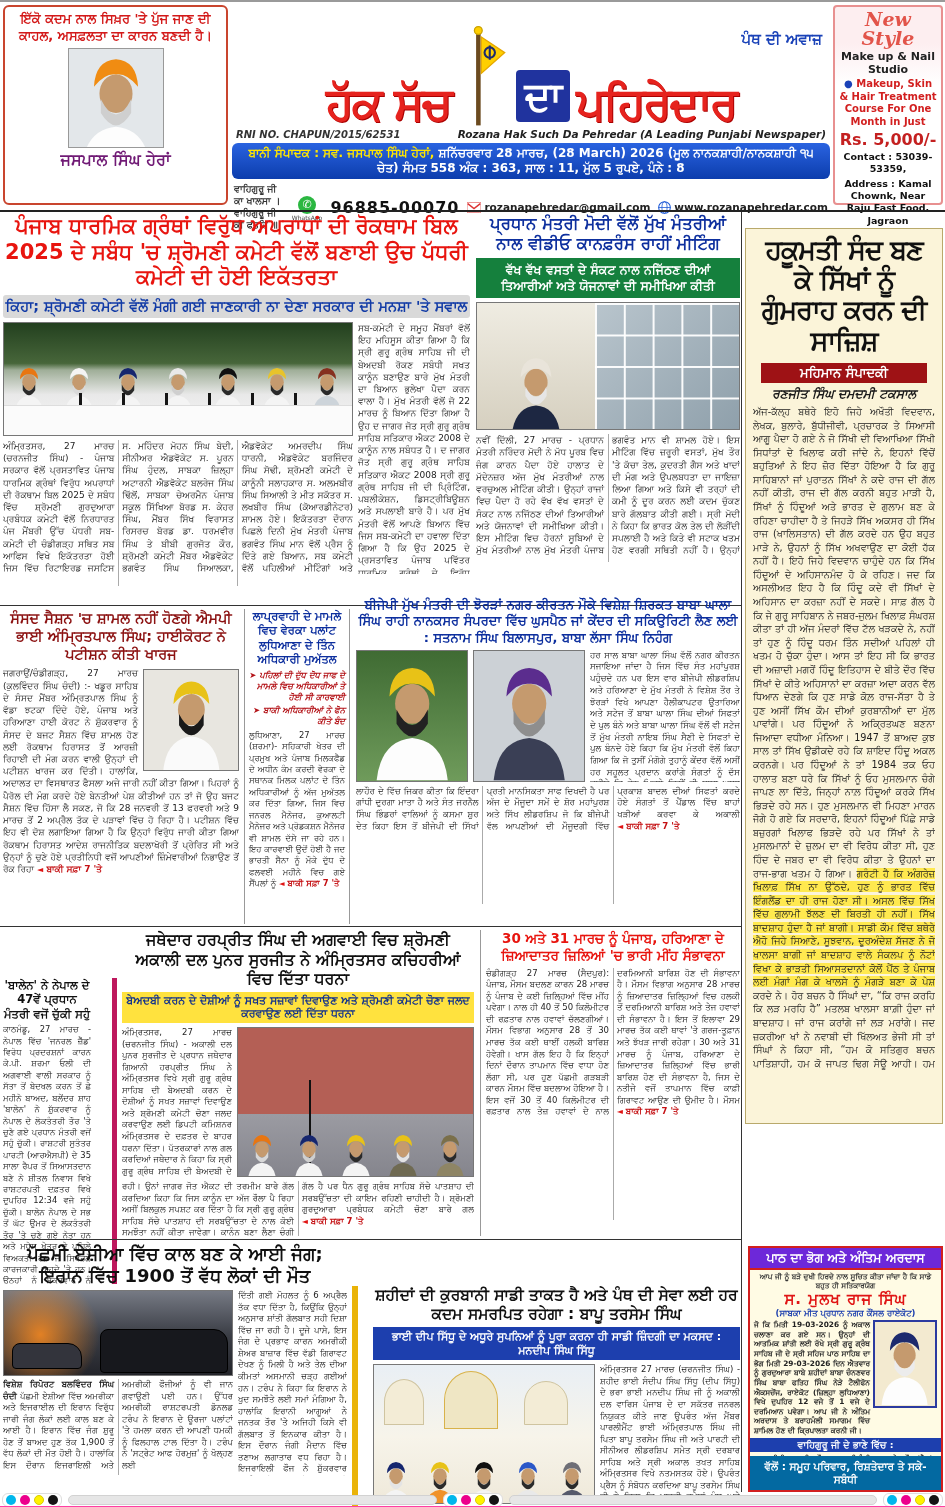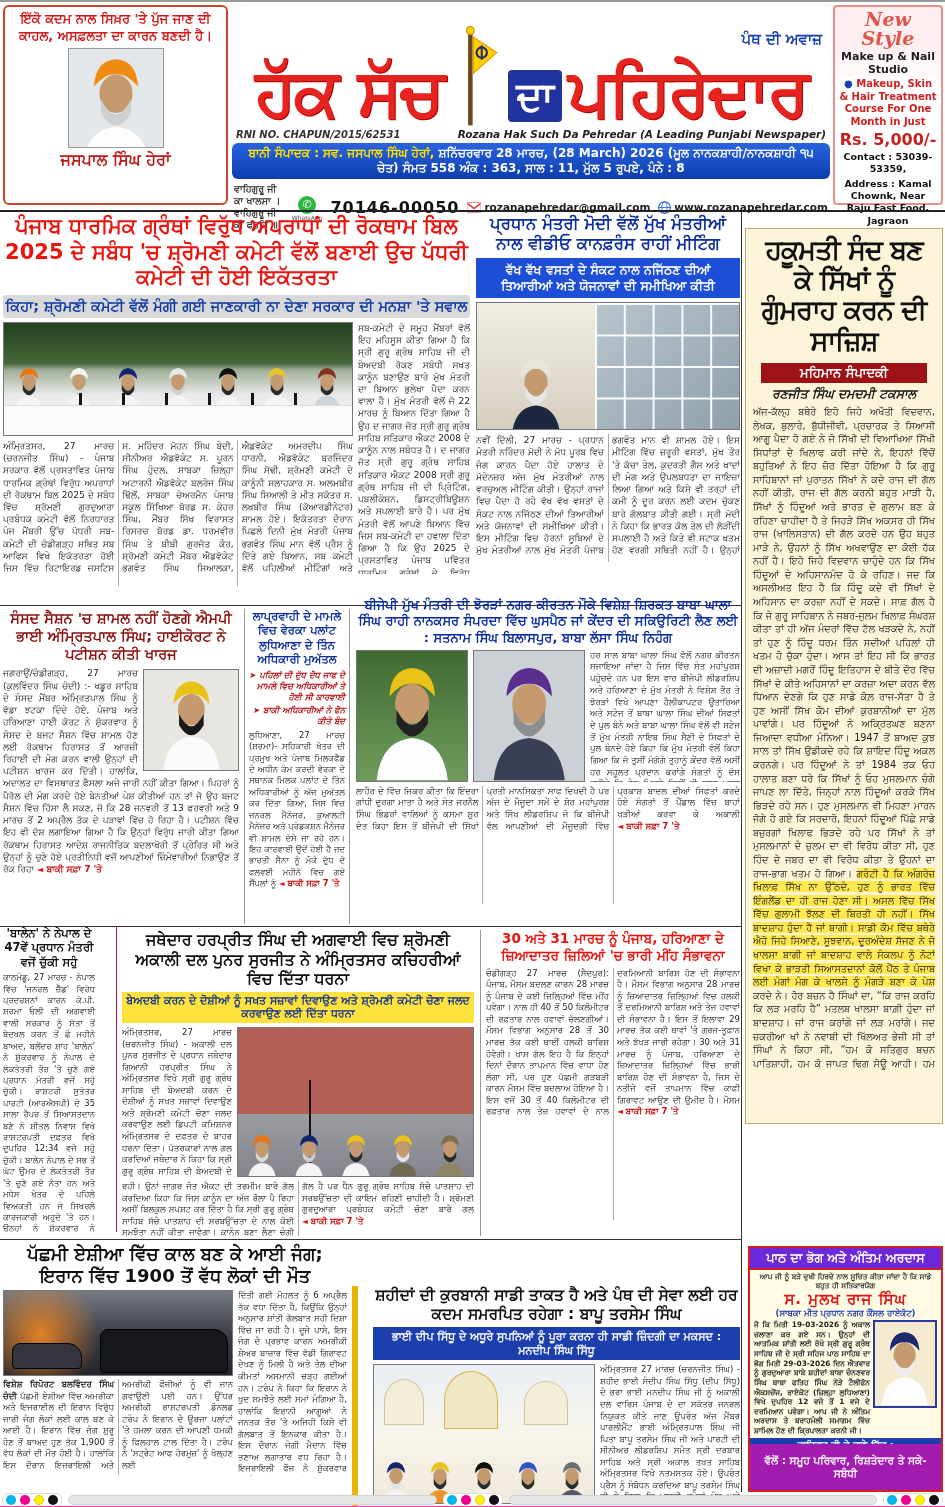--- a/index.html
+++ b/index.html
@@ -8,24 +8,24 @@
         font-family:"DejaVu Sans","Liberation Sans",sans-serif;overflow:hidden;color:#1c1c1c}
   .abs{position:absolute}
   .jt{text-align:justify;line-height:1.36;color:#1d1d1d}
   .cont{color:#c40f12;font-weight:bold;white-space:nowrap}
   .cm{color:#e01414;font-size:90%}
   
   .quote-box{left:3px;top:3px;width:225px;height:200px;border:2px solid #c9452e;border-radius:6px;
              padding:4px 6px;text-align:center;background:#fff}
   .quote-text{color:#d31a1a;font-weight:bold;font-size:13px;line-height:1.3}
   .ed-photo{width:96px;height:100px;margin:3px auto 2px;border:1px solid #999;background:#e3e7ea;display:block}
-  .quote-author{color:#b91c1c;font-weight:900;font-size:16px}
+  .quote-author{color:#701a75;font-weight:900;font-size:16px}
   .mast-center{left:232px;top:2px;width:598px;height:204px}
   .title-row{position:relative;display:flex;align-items:flex-end;justify-content:center;height:122px}
-  .t-red{color:#e6231e;font-weight:900;font-size:66px;line-height:1;letter-spacing:-2px;text-shadow:1px 1px 0 #a00}
+  .t-red{color:#e6231e;font-weight:900;font-size:45px;line-height:1;letter-spacing:-2px;text-shadow:1px 1px 0 #a00}
   .t-da{background:#20339e;color:#fff;font-weight:900;font-size:40px;line-height:1;padding:6px 8px;border-radius:4px;margin:0 6px 4px}
   .flagwrap{width:56px;height:104px;margin:0 2px -2px}
   .tagline-pa{position:absolute;right:8px;top:26px;color:#1a42b8;font-weight:900;font-size:15px}
   .sub-row{display:flex;justify-content:space-between;align-items:center;padding:0 4px;margin-top:2px}
   .rni{font-size:10px;font-weight:bold;font-style:italic;color:#333}
   .tag-en{font-size:10.5px;font-weight:bold;font-style:italic;color:#222}
   .edition-bar{margin-top:3px;background:linear-gradient(#2a63e0,#0c3dad);border-radius:6px;
                padding:3px 7px;font-size:12px;font-weight:bold;color:#fff;text-align:center;line-height:1.25}
   .edition-bar .founder{color:#ffe600}
   .contact-row{display:flex;align-items:center;gap:8px;margin-top:4px;padding:0 2px}
@@ -69,21 +69,21 @@
   .photo-dharna{background:linear-gradient(#b45f55 0 58%,#9b9ba2 58%,#85858d)}
   .photo-dharna .mic{position:absolute;left:30%;bottom:4px;width:2px;height:62%;background:#111}
   .photo-war{background:
      radial-gradient(circle at 16% 52%,rgba(255,140,30,.85),transparent 30%),
      linear-gradient(#767a84,#3b3e46 52%,#23242a)}
   .car{position:absolute;background:#17181d;border-radius:8px 14px 4px 4px;border:1px solid #000}
   .photo-temple{background:linear-gradient(#e9eff5,#f7f4ea 52%,#efe9da)}
   .dome{position:absolute;background:#f3ecd6;border:1px solid #cfc4a0;border-radius:50% 50% 0 0}
   
   .gray-sub{background:#d9d9d9;color:#123ba6;font-weight:900;text-align:center;border-radius:3px;padding:3px 2px}
-  .black-sub{background:#1d4ed8;color:#fff;font-weight:900;text-align:center;padding:4px 3px;line-height:1.3}
+  .black-sub{background:#15803d;color:#fff;font-weight:900;text-align:center;padding:4px 3px;line-height:1.3}
   .yellow-sub{background:#ffe23e;color:#14348c;font-weight:900;text-align:center;padding:2px;line-height:1.25}
   .blue-sub{background:#1d3fae;color:#fff;font-weight:900;text-align:center;padding:3px 2px;line-height:1.25}
   .red-bullet{color:#b31217;font-weight:900;font-style:italic;line-height:1.3;text-align:right}
   
   .editorial{left:745px;top:226px;width:198px;height:896px;background:#fbf4d9;border:1px solid #b9a96b;padding:6px 7px;overflow:hidden}
   .ed-head{font-size:27px;font-weight:900;color:#101010;text-align:center;line-height:1.12;letter-spacing:-1px}
   .ed-kicker{background:#9e1215;color:#fff;font-size:13px;font-weight:900;text-align:center;padding:2px;margin:7px 8px 3px}
   .ed-byline{font-size:12.5px;font-weight:900;font-style:italic;text-align:center;color:#1a1a1a;margin-bottom:3px}
   .ed-body{font-size:9.7px;line-height:1.4;text-align:justify}
   .hl{background:#ffe94f}
@@ -92,22 +92,22 @@
   .obit-head{background:#6d28d9;color:#fff;font-size:12.5px;font-weight:900;padding:2px;border-bottom:2px solid #d21f1f}
   .obit-intro{font-size:7.3px;font-weight:bold;color:#333;padding:2px 4px 0;line-height:1.25}
   .obit-name{color:#e01414;font-size:15px;font-weight:900;letter-spacing:1px}
   .obit-title{color:#1d3fae;font-size:8.5px;font-weight:900}
   .obit-flex{display:flex;gap:3px;padding:1px 4px;text-align:justify}
   .obit-body{flex:1;font-size:7.4px;line-height:1.3;font-weight:bold;color:#222}
   .obit-photo{width:64px;height:88px;border:2px solid #2b3aa0;flex:none}
   .obit-strip{background:#1d3fae;color:#fff;font-weight:900;font-size:9.5px;padding:1px;margin-top:1px}
   .obit-names{display:flex;gap:4px;padding:2px 4px;font-size:7.4px;font-weight:bold;line-height:1.3}
   .obit-names>div{flex:1}
-  .obit-foot{position:absolute;left:0;right:0;bottom:0;background:#a21caf;color:#fff;font-size:10.5px;
-             font-weight:900;padding:10px}
+  .obit-foot{position:absolute;left:0;right:0;bottom:0;background:#0369a1;color:#fff;font-size:10.5px;
+             font-weight:900;padding:4px}
   
   .pressbar{left:0;top:1491px;width:945px;height:13px;display:flex;align-items:center;gap:6px;padding:0 2px}
   .marks{display:flex;gap:4px;background:#fff;border:1px solid #ddd;border-radius:6px;padding:1px 3px}
   .mk{width:10px;height:10px;border-radius:50%}
   .mk.c{background:#00b7ec}.mk.m{background:#ec008c}.mk.y{background:#fff200;border:1px solid #d8cc00}.mk.k{background:#141414}
   .graybar{flex:1;height:10px;background:#e6e6e6;border-radius:5px;border:1px solid #d2d2d2}
   .bottomline{left:0;top:1504px;width:945px;height:3px;background:#ff3fa4}
 </style>
 </head>
 <body>
@@ -155,21 +155,21 @@
     <div class="edition-bar">
       <span class="founder">ਬਾਨੀ ਸੰਪਾਦਕ : ਸਵ. ਜਸਪਾਲ ਸਿੰਘ ਹੇਰਾਂ,</span>
       <span> ਸ਼ਨਿੱਚਰਵਾਰ 28 ਮਾਰਚ, (28 March) 2026 (ਮੂਲ ਨਾਨਕਸ਼ਾਹੀ/ਨਾਨਕਸ਼ਾਹੀ ੧੫ ਚੇਤ) ਸੰਮਤ 558 ਅੰਕ : 363, ਸਾਲ : 11, ਮੁੱਲ 5 ਰੁਪਏ, ਪੰਨੇ : 8</span>
     </div>
     <div class="contact-row">
       <span class="fateh">ਵਾਹਿਗੁਰੂ ਜੀ ਕਾ ਖਾਲਸਾ । ਵਾਹਿਗੁਰੂ ਜੀ ਕੀ ਫਤਹਿ ॥</span>
       <span style="text-align:center">
         <span class="wa-ic"></span>
         <span class="wa-lb" style="display:block">WhatsApp</span>
       </span>
-      <span class="wa-num">70146-00050</span>
+      <span class="wa-num">96885-00070</span>
       <span class="ct">
         <svg width="14" height="11" viewBox="0 0 20 15">
           <rect width="20" height="15" rx="2" fill="#fff" stroke="#d33"></rect>
           <path d="M1 2 L10 9 L19 2" fill="none" stroke="#d33" stroke-width="2"></path>
         </svg>
         <span>rozanapehredar@gmail.com</span>
       </span>
       <span class="ct">
         <svg width="13" height="13" viewBox="0 0 20 20">
           <circle cx="10" cy="10" r="9" fill="none" stroke="#1a57d6" stroke-width="1.6"></circle>
@@ -316,21 +316,21 @@
     </div>
     <div class="jt" style="font-size:8.6px;margin-top:4px;column-count:3;column-gap:8px;column-rule:1px solid #aaa;height:118px;overflow:hidden">
       <span>ਲਾਹੌਰ ਦੇ ਵਿੱਚ ਜਿਕਰ ਕੀਤਾ ਕਿ ਇੰਦਰਾ ਗਾਂਧੀ ਦੁਰਗਾ ਮਾਤਾ ਹੈ ਅਤੇ ਸੰਤ ਜਰਨੈਲ ਸਿੰਘ ਭਿੰਡਰਾਂ ਵਾਲਿਆਂ ਨੂੰ ਕਸਮਾ ਸ਼ੁਰ ਦੇਤ ਕਿਹਾ ਇਸ ਤੋਂ ਬੀਜੇਪੀ ਦੀ ਸਿੱਖਾਂ ਪ੍ਰਤੀ ਮਾਨਸਿਕਤਾ ਸਾਫ ਦਿਖਦੀ ਹੈ ਪਰ ਅੱਜ ਦੇ ਮੌਜੂਦਾ ਸਮੇਂ ਦੇ ਸ਼ੋਰ ਮਹਾਂਪੁਰਸ਼ ਅਤੇ ਸਿੱਖ ਲੀਡਰਸ਼ਿਪ ਜੋ ਕਿ ਬੀਜੇਪੀ ਵੱਲ ਆਪਣੀਆਂ ਦੀ ਮੌਜੂਦਗੀ ਵਿੱਚ ਪ੍ਰਕਾਸ਼ ਬਾਦਲ ਦੀਆਂ ਸਿਫਤਾਂ ਕਰਦੇ ਹੋਏ ਸੰਗਤਾਂ ਤੋਂ ਪੈਂਡਾਲ ਵਿੱਚ ਬਾਹਾਂ ਖੜੀਆਂ ਕਰਵਾ ਕੇ ਅਕਾਲੀ</span>
       <span class="cont"><span class="cm">◄</span>
       <span>ਬਾਕੀ ਸਫ਼ਾ 7 'ਤੇ</span></span>
     </div>
   </div>
 
   <div class="abs hdiv" style="left:0;top:924px;width:741px"></div>
 
-  <div class="abs" style="left:3px;top:924px;width:114px;height:306px;overflow:hidden;border-right:1px solid #be185d;padding-right:21px">
+  <div class="abs" style="left:3px;top:976px;width:114px;height:306px;overflow:hidden;border-right:5px solid #be185d;padding-right:21px">
     <div style="color:#101010;font-size:11.5px;font-weight:900;text-align:center;line-height:1.25">'ਬਾਲੇਨ' ਨੇ ਨੇਪਾਲ ਦੇ 47ਵੇਂ ਪ੍ਰਧਾਨ ਮੰਤਰੀ ਵਜੋਂ ਚੁੱਕੀ ਸਹੁੰ</div>
     <div class="jt" style="font-size:8.4px;margin-top:3px">
       <span>ਕਾਠਮੰਡੂ, 27 ਮਾਰਚ - ਨੇਪਾਲ ਵਿੱਚ 'ਜਨਰਲ ਜ਼ੈੱਡ' ਵਿਰੋਧ ਪ੍ਰਦਰਸ਼ਨਾਂ ਕਾਰਨ ਕੇ.ਪੀ. ਸ਼ਰਮਾ ਓਲੀ ਦੀ ਅਗਵਾਈ ਵਾਲੀ ਸਰਕਾਰ ਨੂੰ ਸੱਤਾ ਤੋਂ ਬੇਦਖਲ ਕਰਨ ਤੋਂ ਛੇ ਮਹੀਨੇ ਬਾਅਦ, ਬਲੇਂਦਰ ਸ਼ਾਹ 'ਬਾਲੇਨ' ਨੇ ਸ਼ੁੱਕਰਵਾਰ ਨੂੰ ਨੇਪਾਲ ਦੇ ਲੋਕਤੰਤਰੀ ਤੌਰ 'ਤੇ ਚੁਣੇ ਗਏ ਪ੍ਰਧਾਨ ਮੰਤਰੀ ਵਜੋਂ ਸਹੁੰ ਚੁੱਕੀ। ਰਾਸ਼ਟਰੀ ਸੁਤੰਤਰ ਪਾਰਟੀ (ਆਰਐਸਪੀ) ਦੇ 35 ਸਾਲਾ ਰੈਪਰ ਤੋਂ ਸਿਆਸਤਦਾਨ ਬਣੇ ਨੇ ਸ਼ੀਤਲ ਨਿਵਾਸ ਵਿਖੇ ਰਾਸ਼ਟਰਪਤੀ ਦਫ਼ਤਰ ਵਿਖੇ ਦੁਪਹਿਰ 12:34 ਵਜੇ ਸਹੁੰ ਚੁੱਕੀ। ਬਾਲੇਨ ਨੇਪਾਲ ਦੇ ਸਭ ਤੋਂ ਘੱਟ ਉਮਰ ਦੇ ਲੋਕਤੰਤਰੀ ਤੌਰ 'ਤੇ ਚੁਣੇ ਗਏ ਨੇਤਾ ਹਨ ਅਤੇ ਮਧੇਸ ਖੇਤਰ ਦੇ ਪਹਿਲੇ ਵਿਅਕਤੀ ਹਨ ਜੋ ਸਿਖਰਲੇ ਕਾਰਜਕਾਰੀ ਅਹੁਦੇ 'ਤੇ ਹਨ। ਉਨ੍ਹਾਂ ਨੂੰ ਸ਼ੁੱਕਰਵਾਰ ਨੂੰ ਰਾਸ਼ਟਰਪਤੀ ਰਾਮ ਚੰਦਰ ਪੌਡੇਲ ਦੁਆਰਾ ਸੰਵਿਧਾਨ ਦੀ ਧਾਰਾ 76 (1) ਦੇ ਅਨੁਸਾਰ 47ਵੇਂ ਪ੍ਰਧਾਨ ਮੰਤਰੀ ਵਜੋਂ ਨਿਯੁਕਤ ਕੀਤਾ ਗਿਆ</span>
       <span class="cont"><span class="cm">◄</span>
       <span>ਬਾਕੀ ਸਫ਼ਾ 7 'ਤੇ</span></span>
     </div>
   </div>
 
   <div class="abs" style="left:122px;top:928px;width:352px;height:306px;overflow:hidden">
     <div style="color:#101010;font-size:16px;font-weight:900;text-align:center;line-height:1.22">ਜਥੇਦਾਰ ਹਰਪ੍ਰੀਤ ਸਿੰਘ ਦੀ ਅਗਵਾਈ ਵਿਚ ਸ਼੍ਰੋਮਣੀ ਅਕਾਲੀ ਦਲ ਪੁਨਰ ਸੁਰਜੀਤ ਨੇ ਅੰਮ੍ਰਿਤਸਰ ਕਚਿਹਰੀਆਂ ਵਿਚ ਦਿੱਤਾ ਧਰਨਾ</div>

